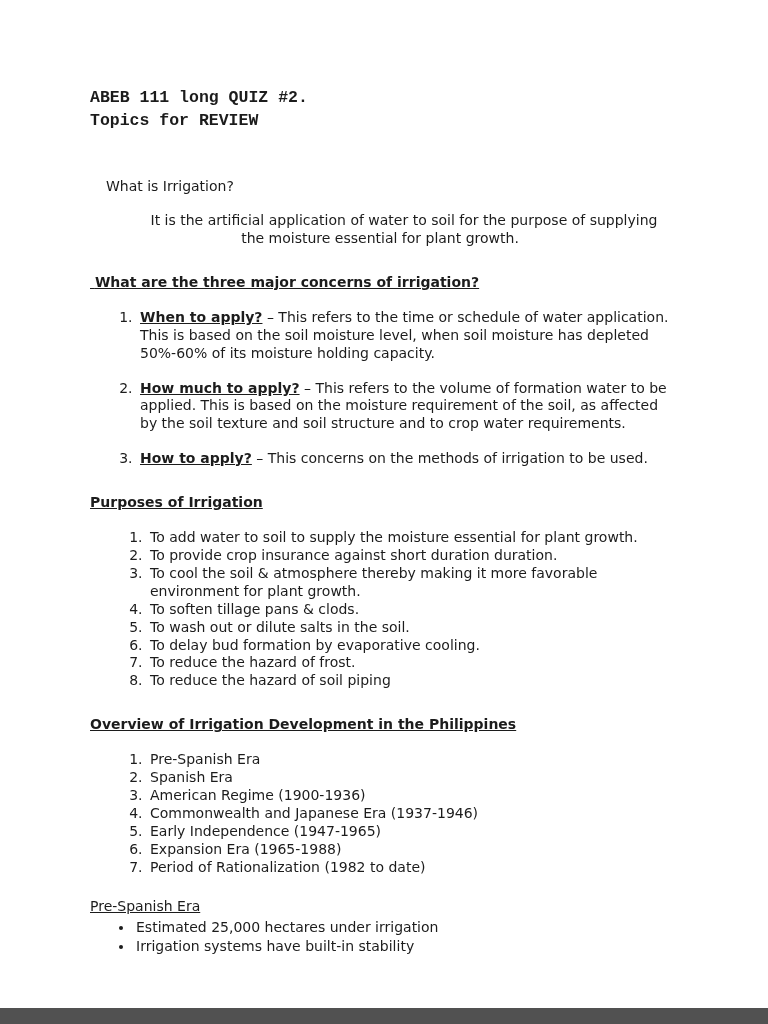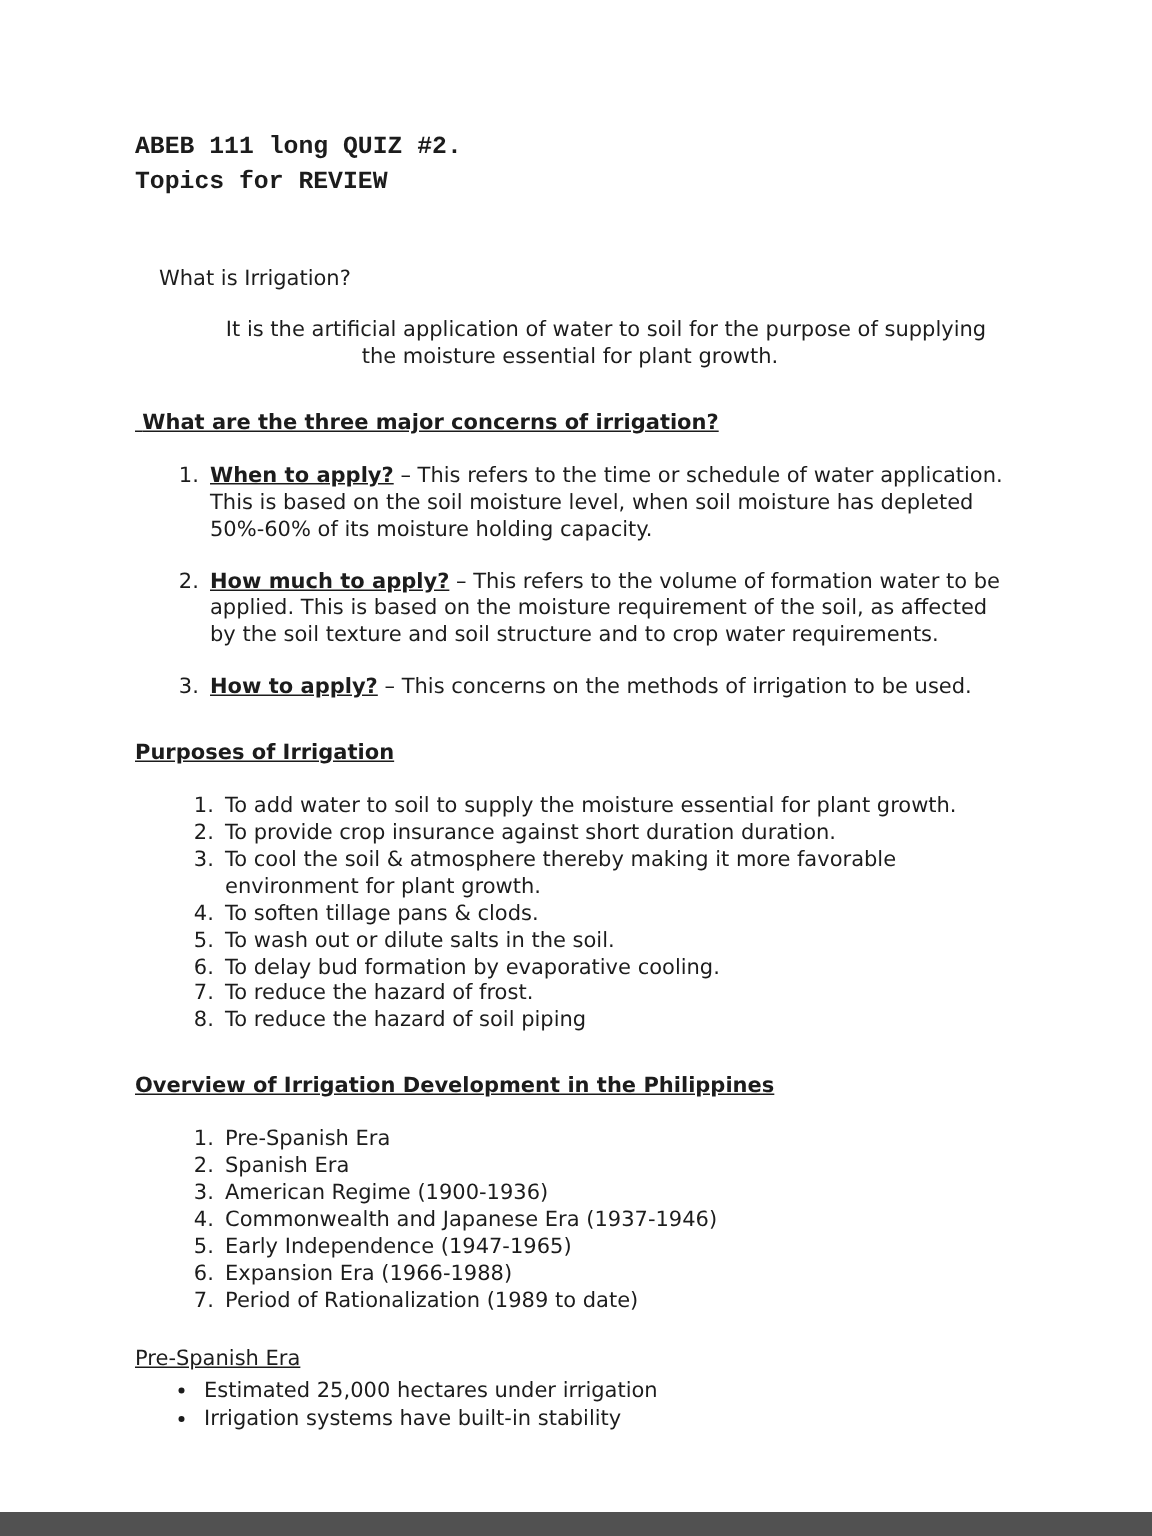--- a/index.html
+++ b/index.html
@@ -129,22 +129,22 @@
   </ol>
 
   <p class="section-heading">Overview of Irrigation Development in the Philippines</p>
 
   <ol class="num-list tight">
     <li>Pre-Spanish Era</li>
     <li>Spanish Era</li>
     <li>American Regime (1900-1936)</li>
     <li>Commonwealth and Japanese Era (1937-1946)</li>
     <li>Early Independence (1947-1965)</li>
-    <li>Expansion Era (1966-1988)</li>
-    <li>Period of Rationalization (1989 to date)</li>
+    <li>Expansion Era (1965-1988)</li>
+    <li>Period of Rationalization (1982 to date)</li>
   </ol>
 
   <p class="sub-heading">Pre-Spanish Era</p>
 
   <ul class="bullet-list">
     <li>Estimated 25,000 hectares under irrigation</li>
     <li>Irrigation systems have built-in stability</li>
   </ul>
 
 </div>

